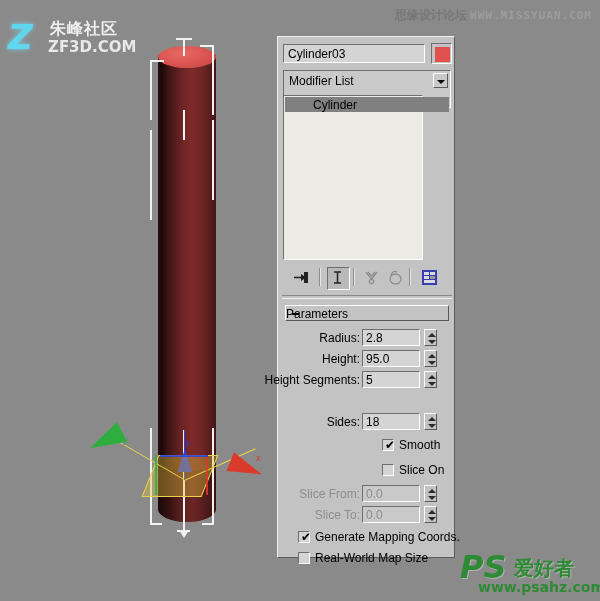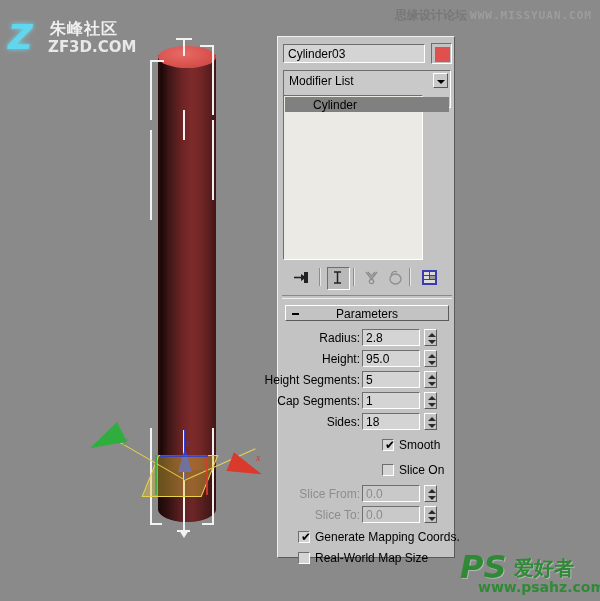--- a/index.html
+++ b/index.html
@@ -187,21 +187,21 @@
     position: absolute; left: 4px; top: 266px;
     width: 170px; height: 250px;
   }
   #rollout-header {
     position: absolute; left: 3px; top: 2px;
     width: 164px; height: 16px;
     background: #c3c3c3;
   }
   #rollout-title {
     position: absolute; left: 0; right: 0; top: 1px;
-    text-align: center; font-size: 12px;
+    text-align: left; font-size: 12px;
   }
   #rollout-minus {
     position: absolute; left: 6px; top: 7px;
     width: 7px; height: 2px; background: #000;
   }
 
   
   .prow {
     position: absolute;
     height: 18px;
@@ -452,28 +452,20 @@
 
     <div class="prow" style="left:0;top:68px;width:170px;">
       <div class="plabel" style="right:92px;">Height Segments:</div>
       <div class="pfield inset" style="left:80px;top:0;">5</div>
       <div class="spin outset" style="left:142px;top:0;">
         <div class="up"></div>
           <div class="dn"></div>
       </div>
     </div>
 
-    <div class="prow" style="left:0;top:89px;width:170px;">
-      <div class="plabel" style="right:92px;">Cap Segments:</div>
-      <div class="pfield inset" style="left:80px;top:0;">1</div>
-      <div class="spin outset" style="left:142px;top:0;">
-        <div class="up"></div>
-          <div class="dn"></div>
-      </div>
-    </div>
 
     <div class="prow" style="left:0;top:110px;width:170px;">
       <div class="plabel" style="right:92px;">Sides:</div>
       <div class="pfield inset" style="left:80px;top:0;">18</div>
       <div class="spin outset" style="left:142px;top:0;">
         <div class="up"></div>
           <div class="dn"></div>
       </div>
     </div>
 

